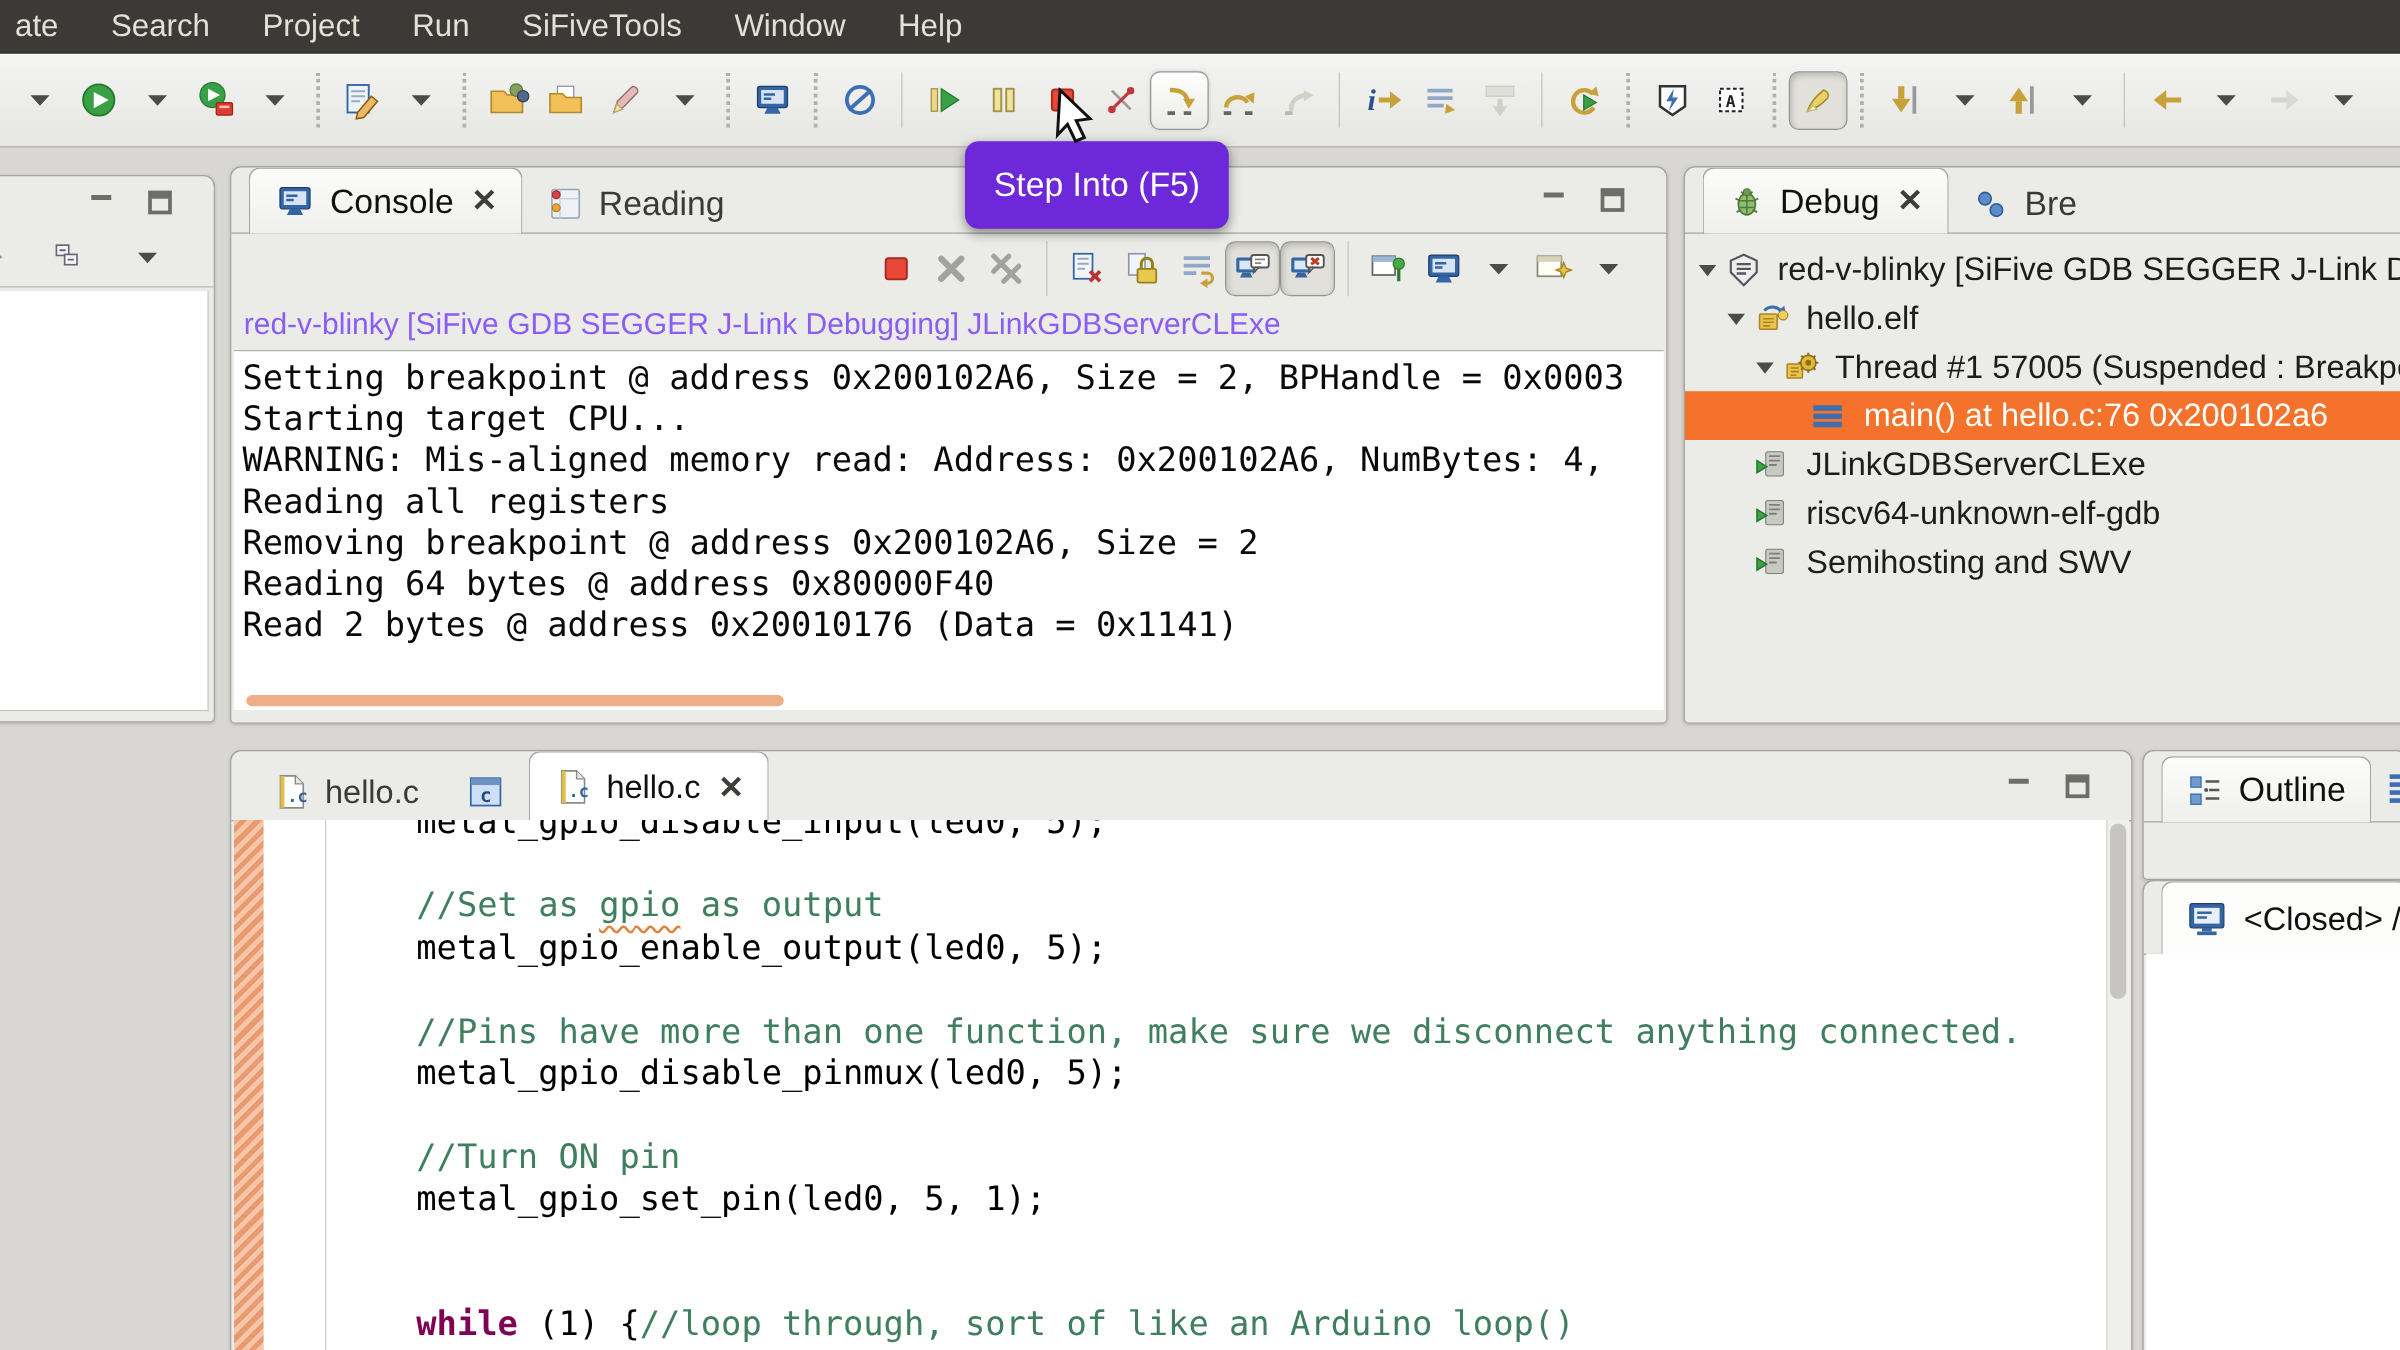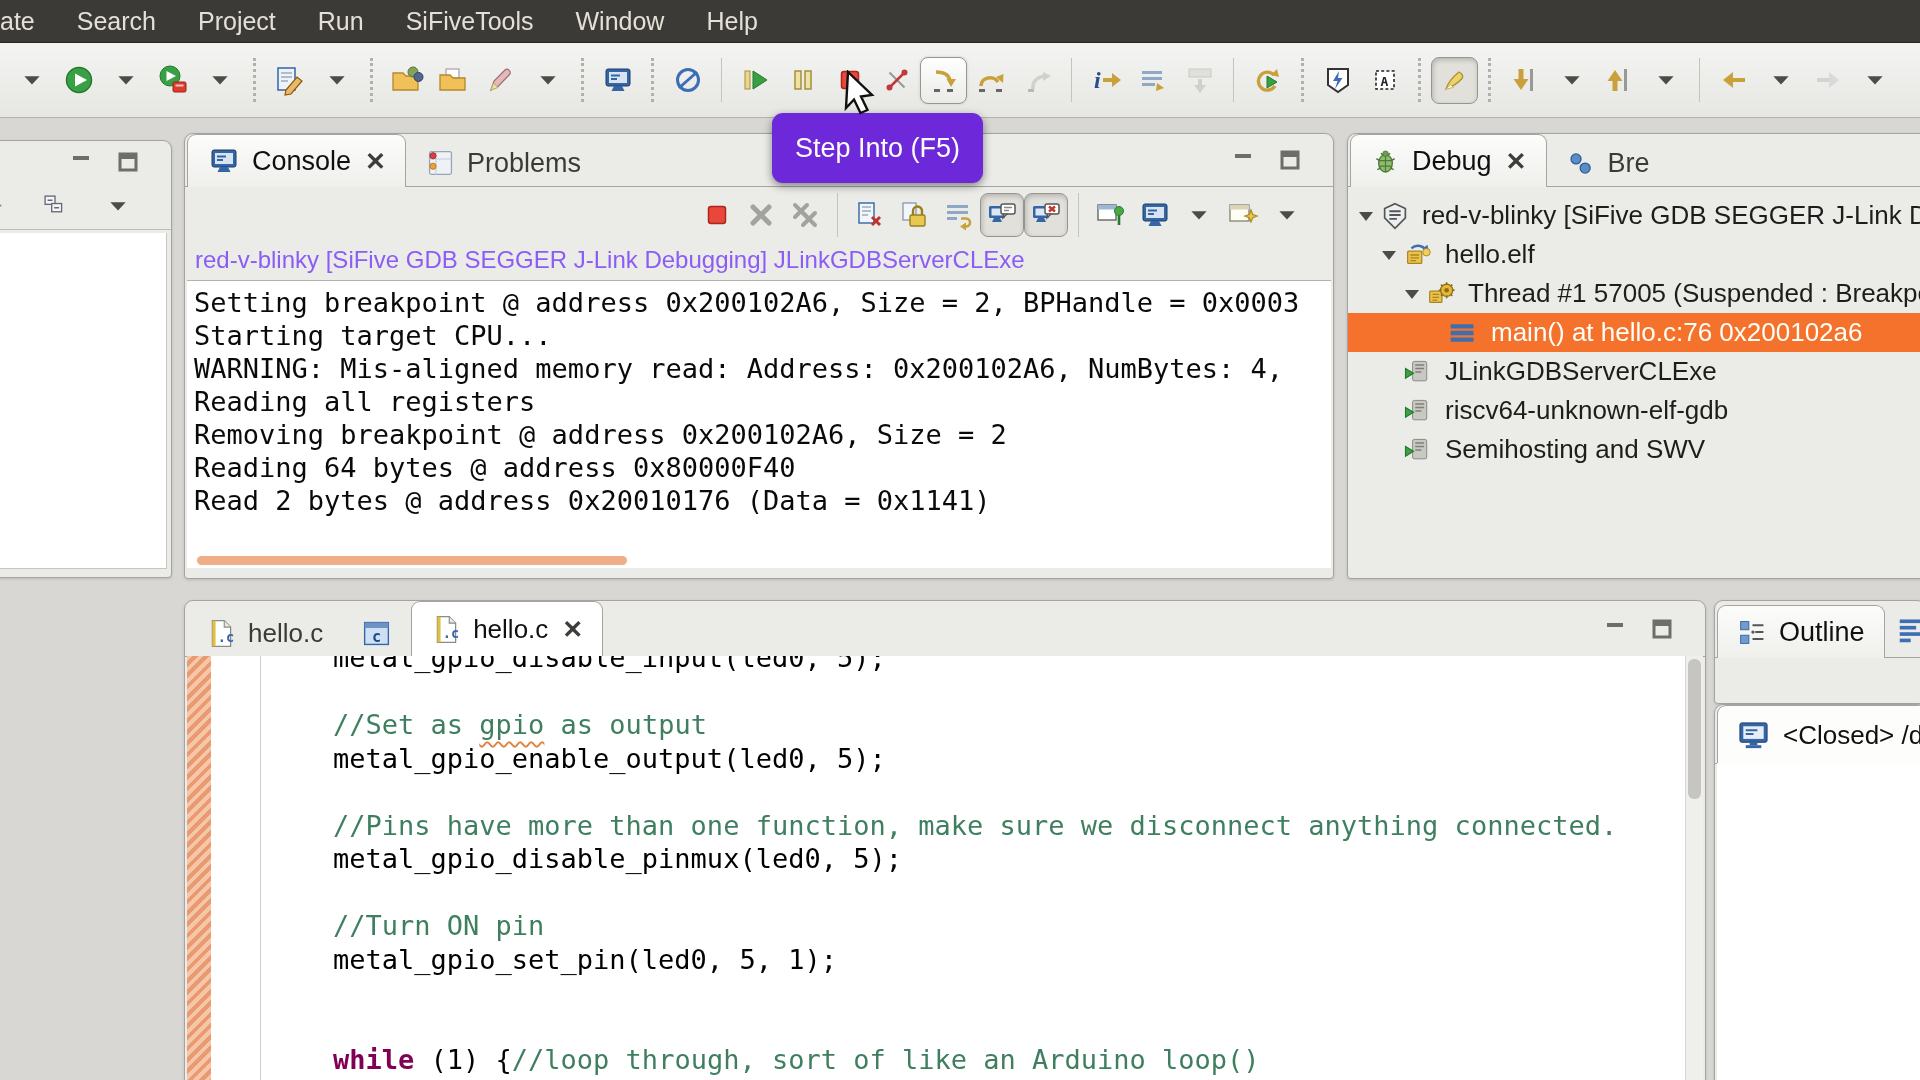--- a/index.html
+++ b/index.html
@@ -3,40 +3,40 @@
 <meta charset="utf-8">
 <style>
   html,body{margin:0;padding:0}
   body{width:1920px;height:1080px;overflow:hidden;position:relative;background:#d8d7d3;
        font-family:"Liberation Sans",sans-serif;-webkit-font-smoothing:antialiased}
 
   
   #menubar{position:absolute;left:0;top:0;width:1920px;height:42px;background:#3b3a36;
            border-bottom:1px solid #26251f;display:flex;align-items:center;color:#e4e0d8;font-size:25px}
   .mitem{padding:0 21px;line-height:42px}
-  .mitem:first-child{padding-left:0}
+  .mitem:first-child{padding-left:12px}
 
   
   #toolbar{position:absolute;left:0;top:43px;width:1920px;height:75px;
            background:linear-gradient(#f4f4f2,#e6e6e3);border-bottom:1px solid #b3b2ae;
            display:flex;align-items:center;padding-left:8px;box-sizing:border-box}
   .tbtn{width:45px;height:45px;display:flex;align-items:center;justify-content:center;
         border-radius:8px;border:1px solid transparent;flex:none}
   .tbtn svg{display:block}
   .tbtn.hover{border-color:#96958e;background:linear-gradient(#ffffff,#eaeae6);box-shadow:0 0 3px #c9c8c4}
   .tbtn.pressed{border-color:#96958e;background:#e1e0db;box-shadow:inset 1px 2px 5px rgba(0,0,0,.2)}
   .tbtn.disabled{opacity:.38;filter:grayscale(.85)}
   .tsep{flex:none}
   .tsep.line{width:1px;height:44px;background:#c4c3bf;margin:0 10px}
   .tsep.dotted{width:0;height:44px;border-left:3px dotted #b1b0ac;margin:0 10px}
 
   
   .panel{position:absolute;background:#ebebe8;border:1px solid #a5a4a0;border-radius:9px 9px 4px 4px;
          box-shadow:0 1px 3px rgba(0,0,0,.14);box-sizing:border-box;overflow:hidden}
-  .tabrow{display:flex;align-items:flex-end;height:52px;border-bottom:1px solid #a5a4a0;padding-left:2px}
+  .tabrow{display:flex;align-items:flex-end;height:52px;border-bottom:1px solid #a5a4a0;padding-left:14px}
   .tabs{display:flex;align-items:flex-end;height:100%}
   .tab{display:flex;align-items:center;gap:11px;padding:0 19px;height:46px;font-size:27px;color:#3a3a37;
        border-radius:9px 9px 0 0;white-space:nowrap;flex:none}
   .tab.active{background:linear-gradient(#fcfcfb,#efefec);border:1px solid #a5a4a0;border-bottom:none;
               height:52px;margin-bottom:-1px;color:#101010}
   .tab-icon svg{display:block}
   .tclose{font-size:25px;font-weight:bold;color:#3d3d3a;margin-left:3px}
   .winbtns{margin-left:auto;display:flex;gap:17px;align-items:center;padding-right:28px;align-self:center}
   .wbtn{width:30px;height:30px;display:flex;align-items:center;justify-content:center}
 
@@ -406,21 +406,21 @@
         </div>
         <div class="tab">
           <span class="tab-icon">
             <svg viewBox="0 0 34 34" width="31" height="31">
               <rect x="5" y="4" width="24" height="25" rx="2" fill="#eef1f6" stroke="#98a4b8" stroke-width="1.4"></rect>
               <path d="M12 4v25M5 12h24" stroke="#c3ccd9" stroke-width="1.2"></path>
               <circle cx="8.8" cy="8.5" r="3.4" fill="#d94343" stroke="#a32626"></circle>
               <circle cx="8.8" cy="20" r="3.4" fill="#e8a33d" stroke="#b57a1d"></circle>
             </svg>
           </span>
-          <span class="tab-label">Problems</span>
+          <span class="tab-label">Reading</span>
         </div>
       </div>
     <div class="winbtns">
         <span class="wbtn">
           <svg viewBox="0 0 26 26" width="26" height="26">
             <rect x="5" y="7" width="16" height="4" fill="#6e6e69"></rect>
           </svg>
         </span>
         <span class="wbtn">
           <svg viewBox="0 0 26 26" width="26" height="26">

